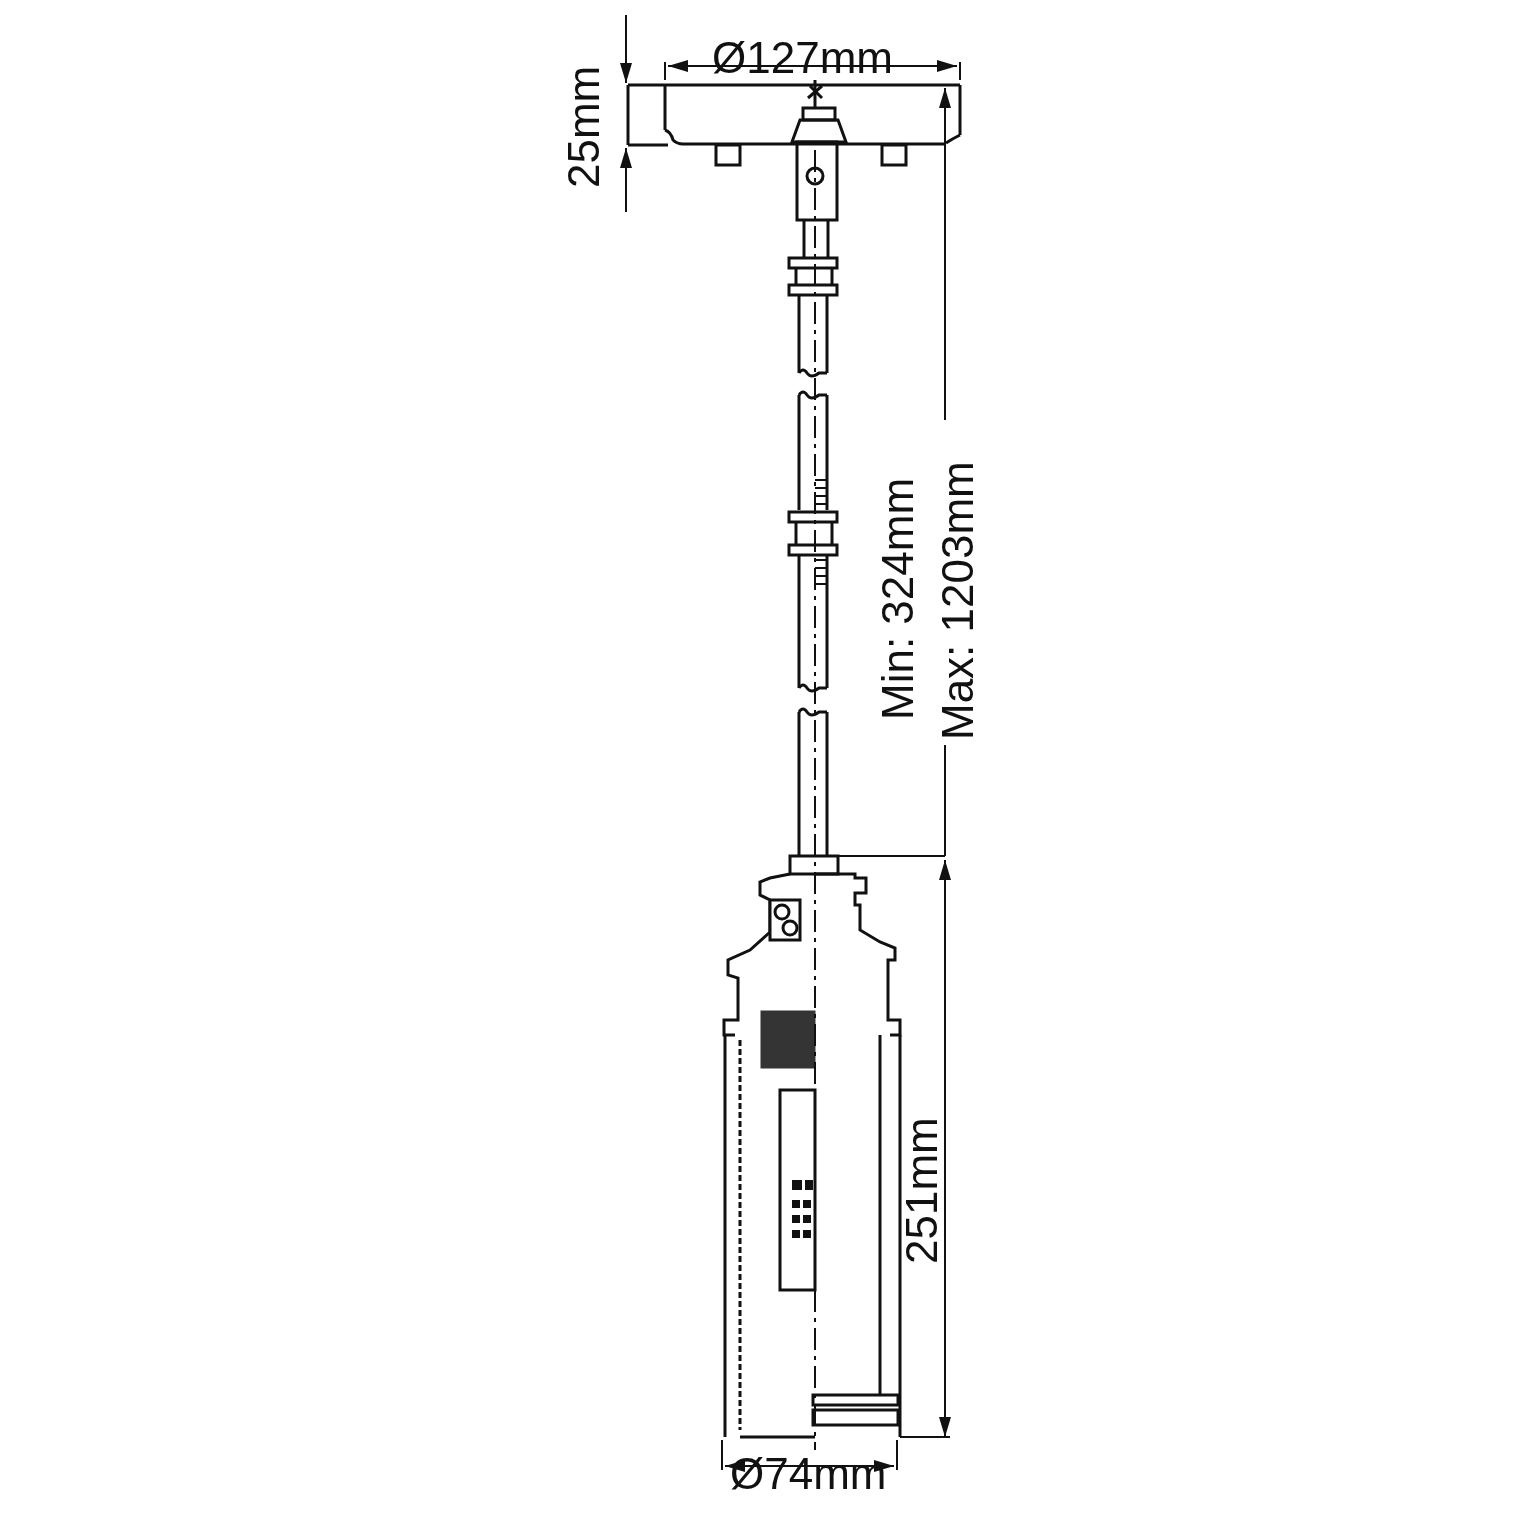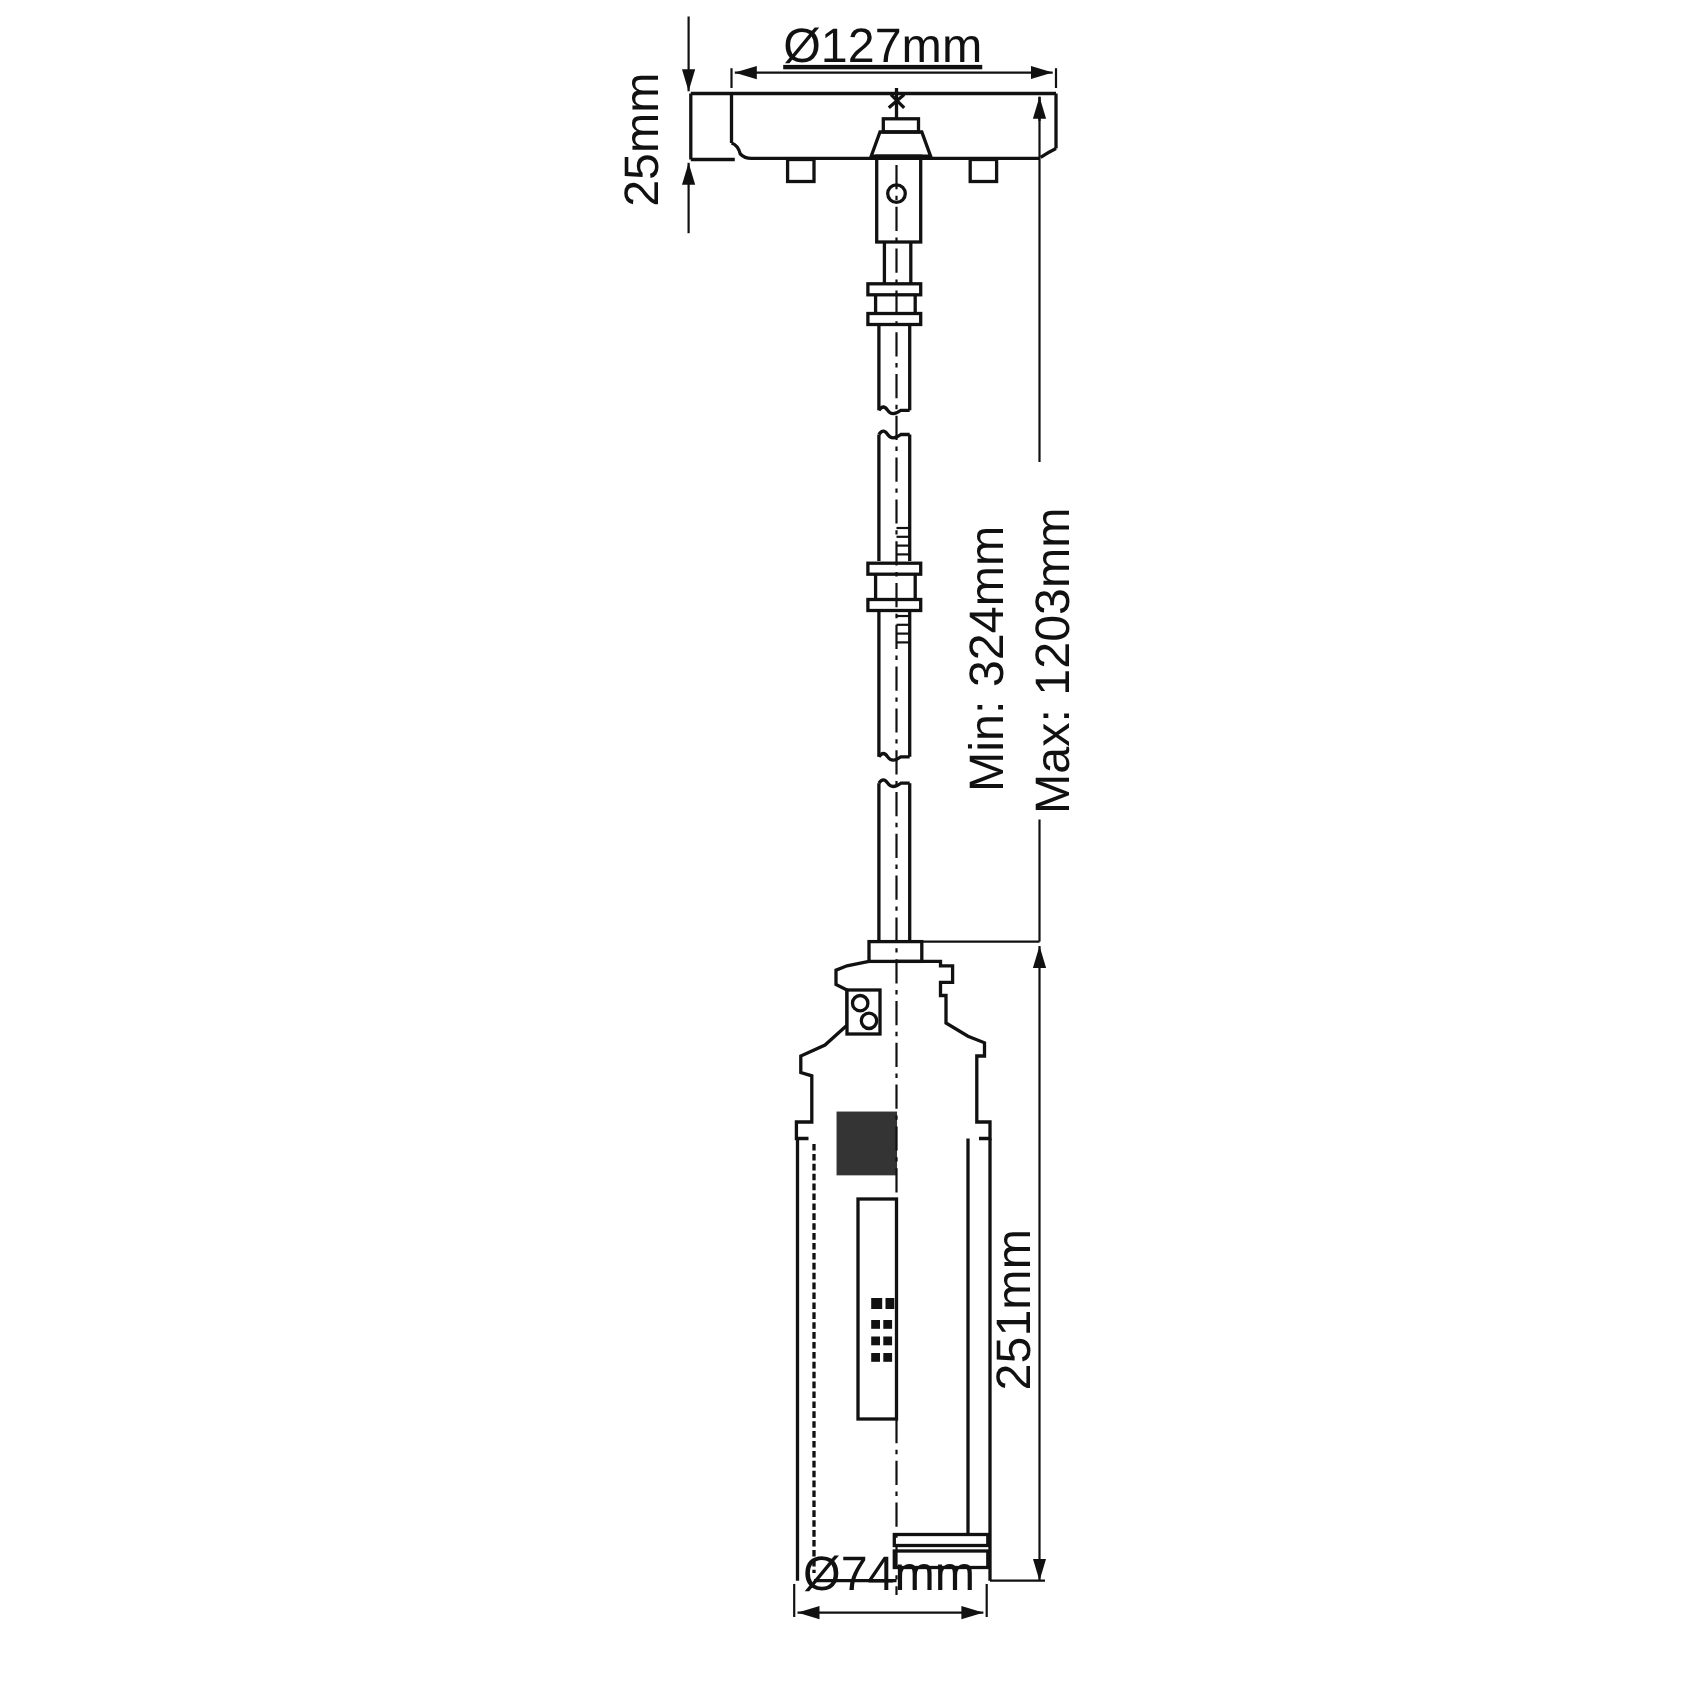--- a/index.html
+++ b/index.html
@@ -126,18 +126,18 @@
       <line x1="945" y1="860" x2="945" y2="1437" marker-start="url(#arr)" marker-end="url(#arr)"></line>
       <line x1="900" y1="1437" x2="950" y2="1437"></line>
 
       <line x1="722" y1="1440" x2="722" y2="1470"></line>
       <line x1="897" y1="1440" x2="897" y2="1470"></line>
       <line x1="725" y1="1466" x2="894" y2="1466" marker-start="url(#arr)" marker-end="url(#arr)"></line>
     </g>
   </g>
 </svg>
 
-<div class="lbl lbl-h" style="left:712px; top:20px;text-decoration:underline;">Ø127mm</div>
+<div class="lbl lbl-h" style="left:712px; top:36px;">Ø127mm</div>
 <div class="lbl lbl-v" style="left:562px; top:188px;">25mm</div>
 <div class="lbl lbl-v" style="left:876px; top:720px;">Min: 324mm</div>
 <div class="lbl lbl-v" style="left:936px; top:740px;">Max: 1203mm</div>
 <div class="lbl lbl-v" style="left:900px; top:1264px;">251mm</div>
-<div class="lbl lbl-h" style="left:730px; top:1409px;">Ø74mm</div>
+<div class="lbl lbl-h" style="left:730px; top:1452px;">Ø74mm</div>
 
 </body></html>

